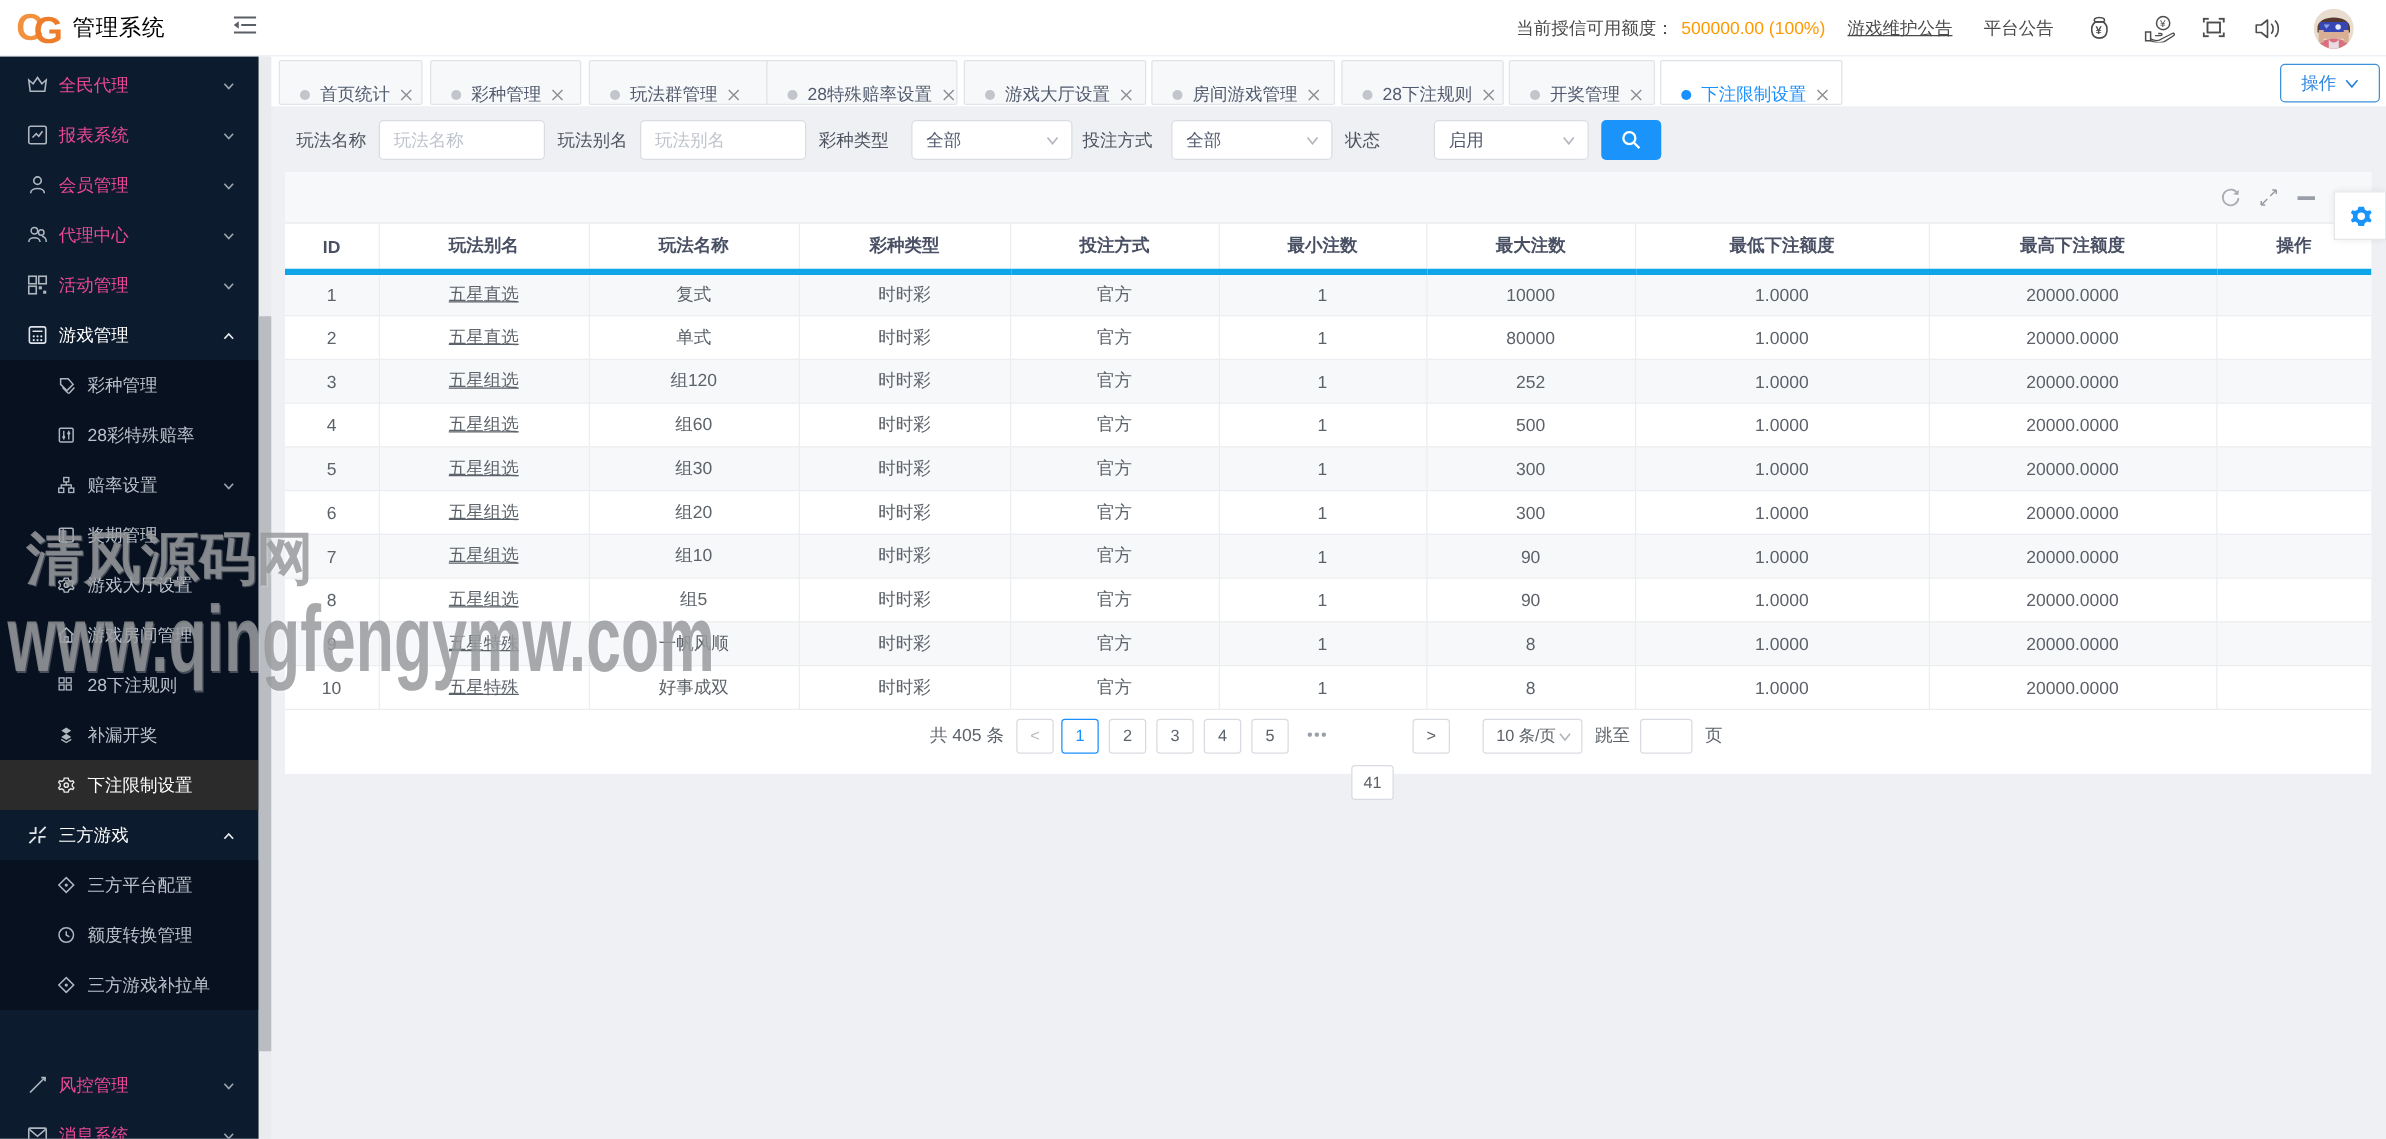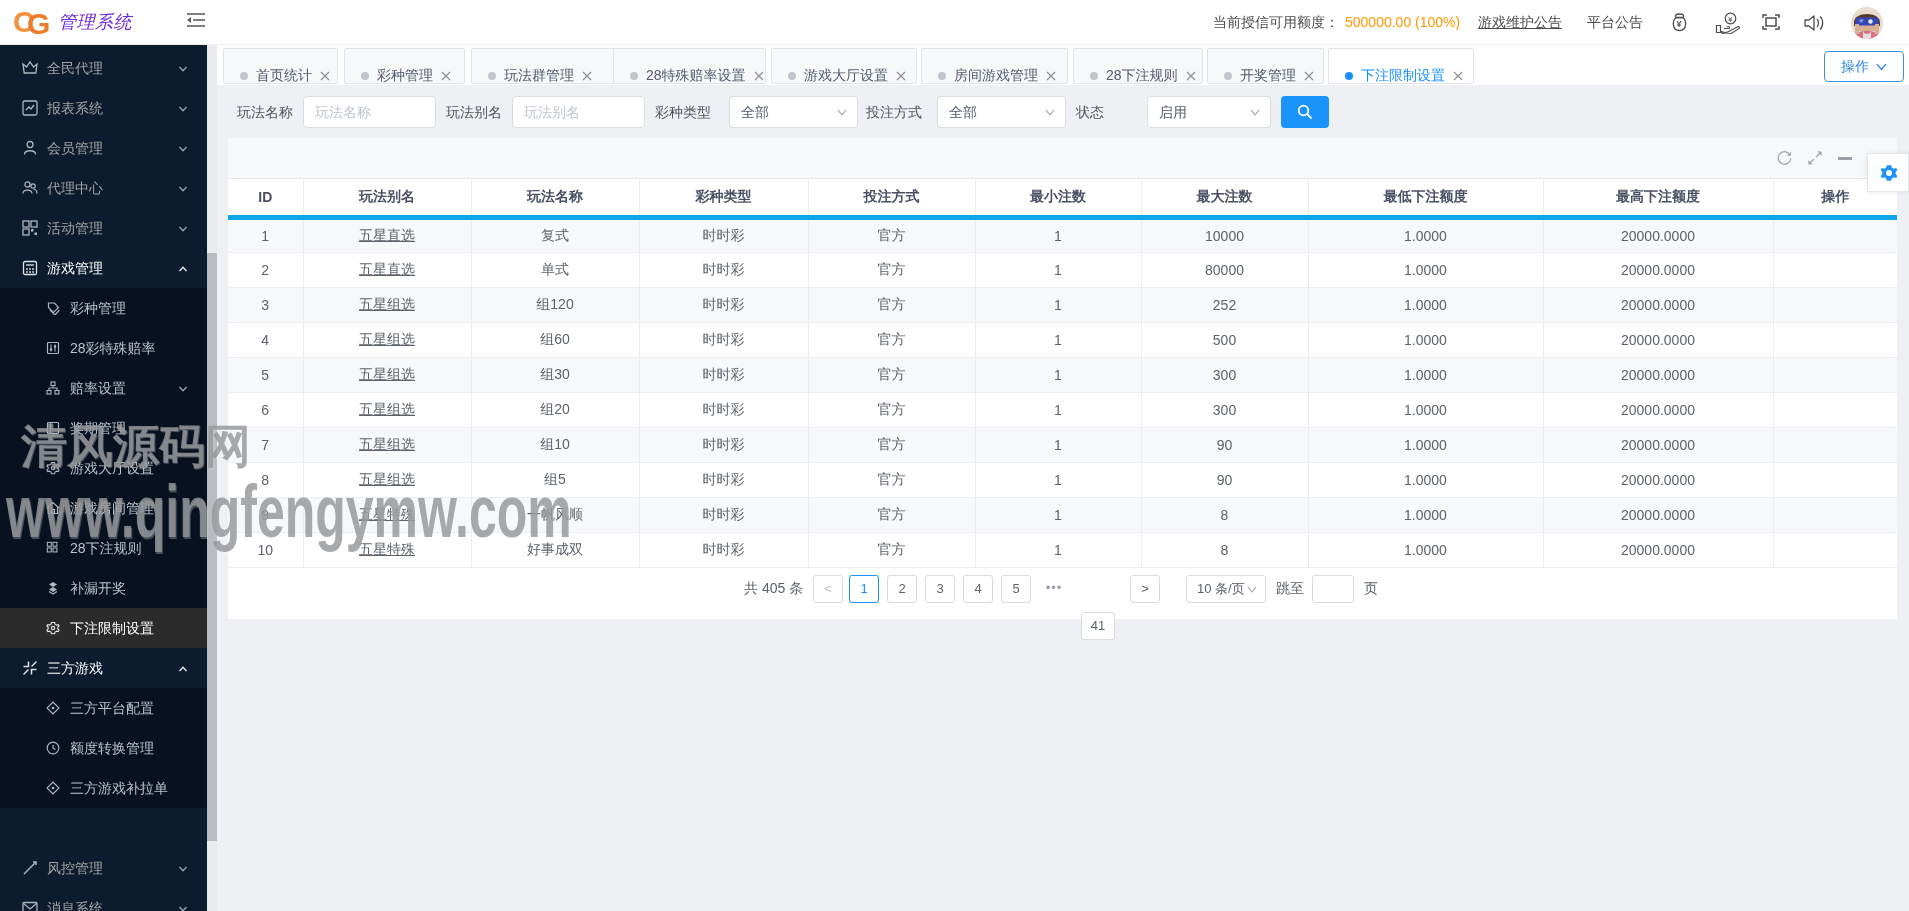--- a/index.html
+++ b/index.html
@@ -2,30 +2,30 @@
 <html lang="zh"><head>
 <meta charset="UTF-8">
 <title>管理系统</title>
 <style>
 * { margin:0; padding:0; box-sizing:border-box; }
 html,body { width:1909px; height:911px; overflow:hidden; font-family:"Liberation Sans", sans-serif; background:#eef0f3; }
 .abs { position:absolute; }
 
 #topbar { position:absolute; left:0; top:0; width:1909px; height:45px; background:#fff; border-bottom:1px solid #eceff3; z-index:30; }
 #logo { position:absolute; left:13px; top:7px; width:38px; height:30px; }
-#brand { position:absolute; left:58px; top:10px; font-size:18px; color:#6d28d9; letter-spacing:0.5px; font-weight:400;font-style:italic; }
+#brand { position:absolute; left:58px; top:10px; font-size:18px; color:#000000; letter-spacing:0.5px; font-weight:400; }
 #fold { position:absolute; left:187px; top:12px; }
 .hitem { position:absolute; top:0; height:45px; line-height:45px; font-size:14px; color:#4a4a4a; }
 
 #sidebar { position:absolute; left:0; top:45px; width:207px; height:866px; background:#0c1b2d; z-index:5; overflow:hidden; }
 .sub-bg { position:absolute; left:0; width:207px; background:#081120; }
 .mi { position:absolute; left:0; width:207px; height:40px; }
 .mi .ic { position:absolute; left:22px; top:12px; width:16px; height:16px; }
 .mi .ic2 { position:absolute; left:46px; top:13px; width:14px; height:14px; }
-.mi .tx { position:absolute; left:47px; top:0; height:40px; line-height:40px; font-size:14px; color:#a3a3a3; }
+.mi .tx { position:absolute; left:47px; top:0; height:40px; line-height:40px; font-size:14px; color:#ec4899; }
 .mi .tx2 { position:absolute; left:70px; top:0; height:40px; line-height:40px; font-size:14px; color:#bac1ca; }
 .mi .arr { position:absolute; right:19px; top:16px; width:10px; height:10px; }
 .mi.open .tx { color:#fff; }
 .mi.sel { background:#2b2b2b; }
 .mi.sel .tx2 { color:#fff; }
 #sb-track { position:absolute; left:207px; top:45px; width:10px; height:866px; background:#e9ebee; z-index:6; }
 #sb-thumb { position:absolute; left:207px; top:253px; width:10px; height:588px; background:#b9bdc2; z-index:7; }
 
 #tabbar { position:absolute; left:217px; top:45px; width:1692px; height:40px; background:#fff; z-index:4; }
 .tab { position:absolute; top:3px; height:36px; background:#f7f8f9; border:1px solid #e0e3e8; border-radius:2px; font-size:14px; color:#515a6e; display:flex; align-items:center; padding-left:16px; padding-top:20px; }

